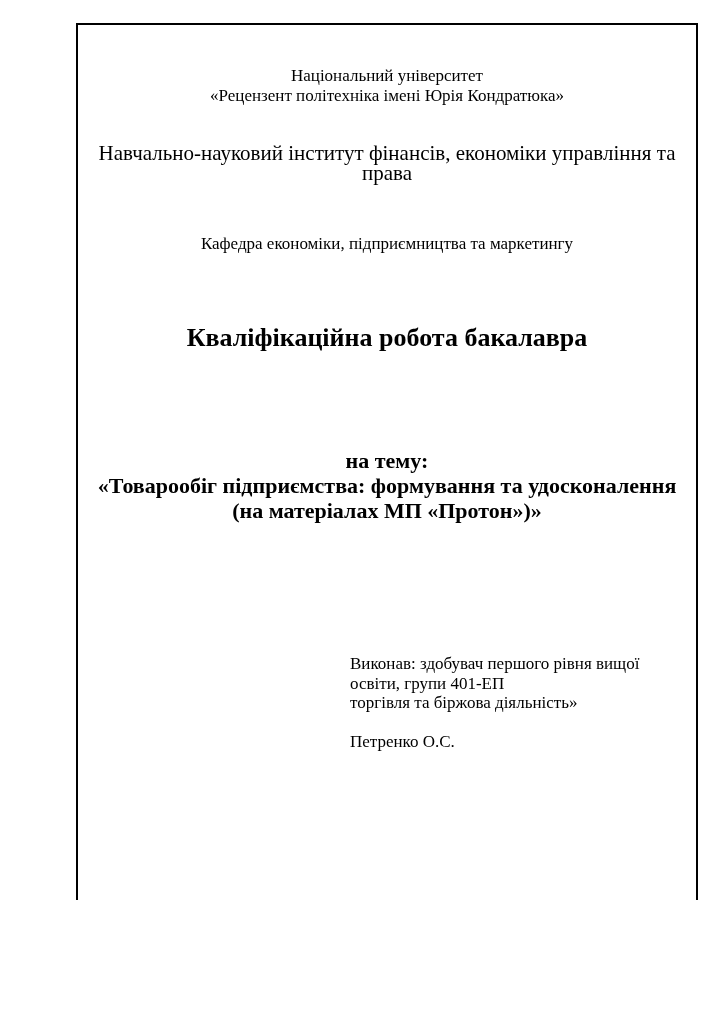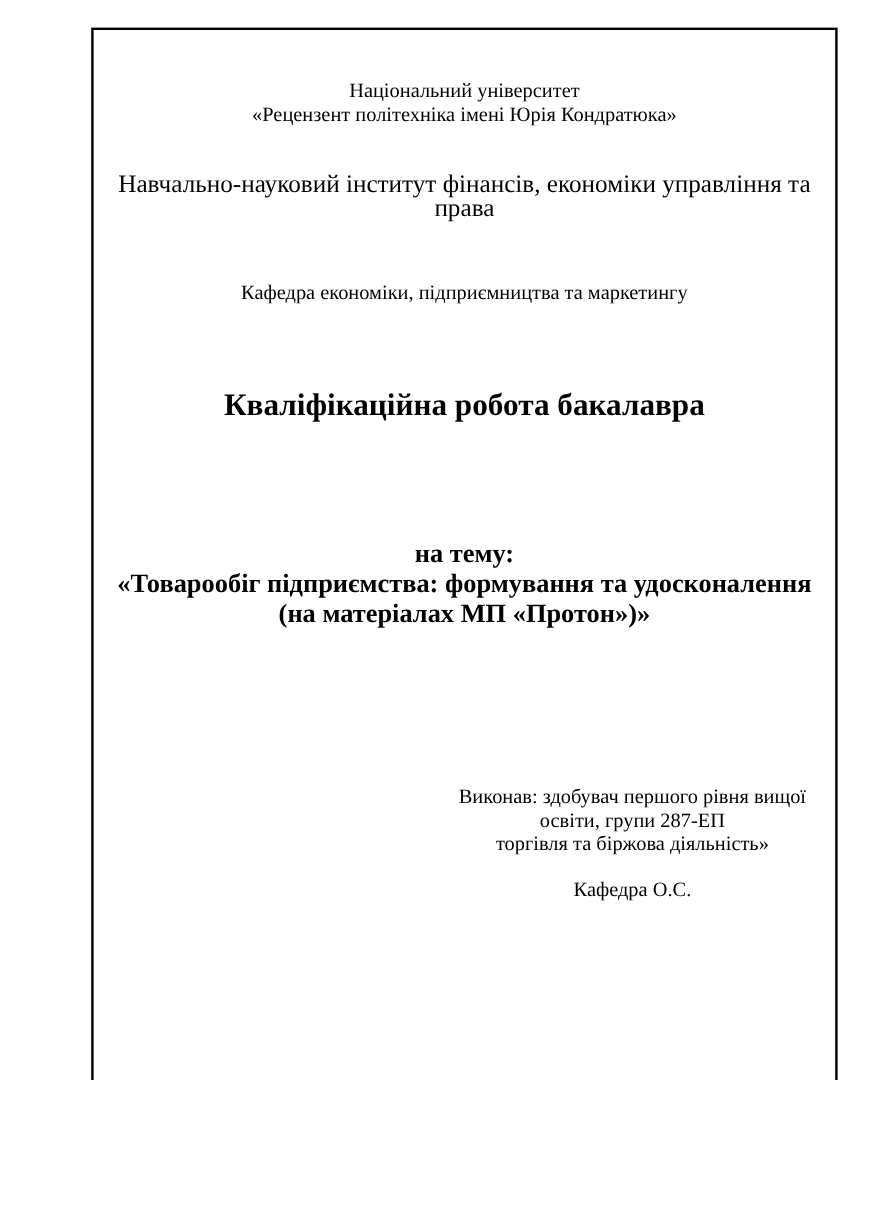--- a/index.html
+++ b/index.html
@@ -56,24 +56,24 @@
     text-align: center;
   }
   .theme-block {
     top: 423px;
     font-size: 22px;
     font-weight: bold;
     line-height: 25px;
   }
   .credentials-block {
     position: absolute;
-    left: 284px;
+    left: 272px;
     top: 629px;
     width: 330px;
-    text-align: center;
+    text-align: left;
     font-size: 17px;
     line-height: 19.5px;
   }
   .credentials-block .line {
     white-space: nowrap;
   }
   .credentials-block .para-gap {
     margin-top: 19.5px;
   }
   .city-year-block {
@@ -100,21 +100,21 @@
     <div class="block work-title-block">Кваліфікаційна робота бакалавра</div>
 
     <div class="block theme-block">
       <div>на тему:</div>
       <div>«Товарообіг підприємства: формування та удосконалення</div>
       <div>(на матеріалах МП «Протон»)»</div>
     </div>
 
     <div class="credentials-block">
       <div class="line">Виконав: здобувач першого рівня вищої</div>
-      <div class="line">освіти, групи 287-ЕП</div>
+      <div class="line">освіти, групи 401-ЕП</div>
       <div class="line">торгівля та біржова діяльність»</div>
-      <div class="line para-gap">Кафедра О.С.</div>
+      <div class="line para-gap">Петренко О.С.</div>
     </div>
 
     <div class="block city-year-block">Полтава – 2024 р.</div>
 
   </div>
 </div>
 
 </body></html>

